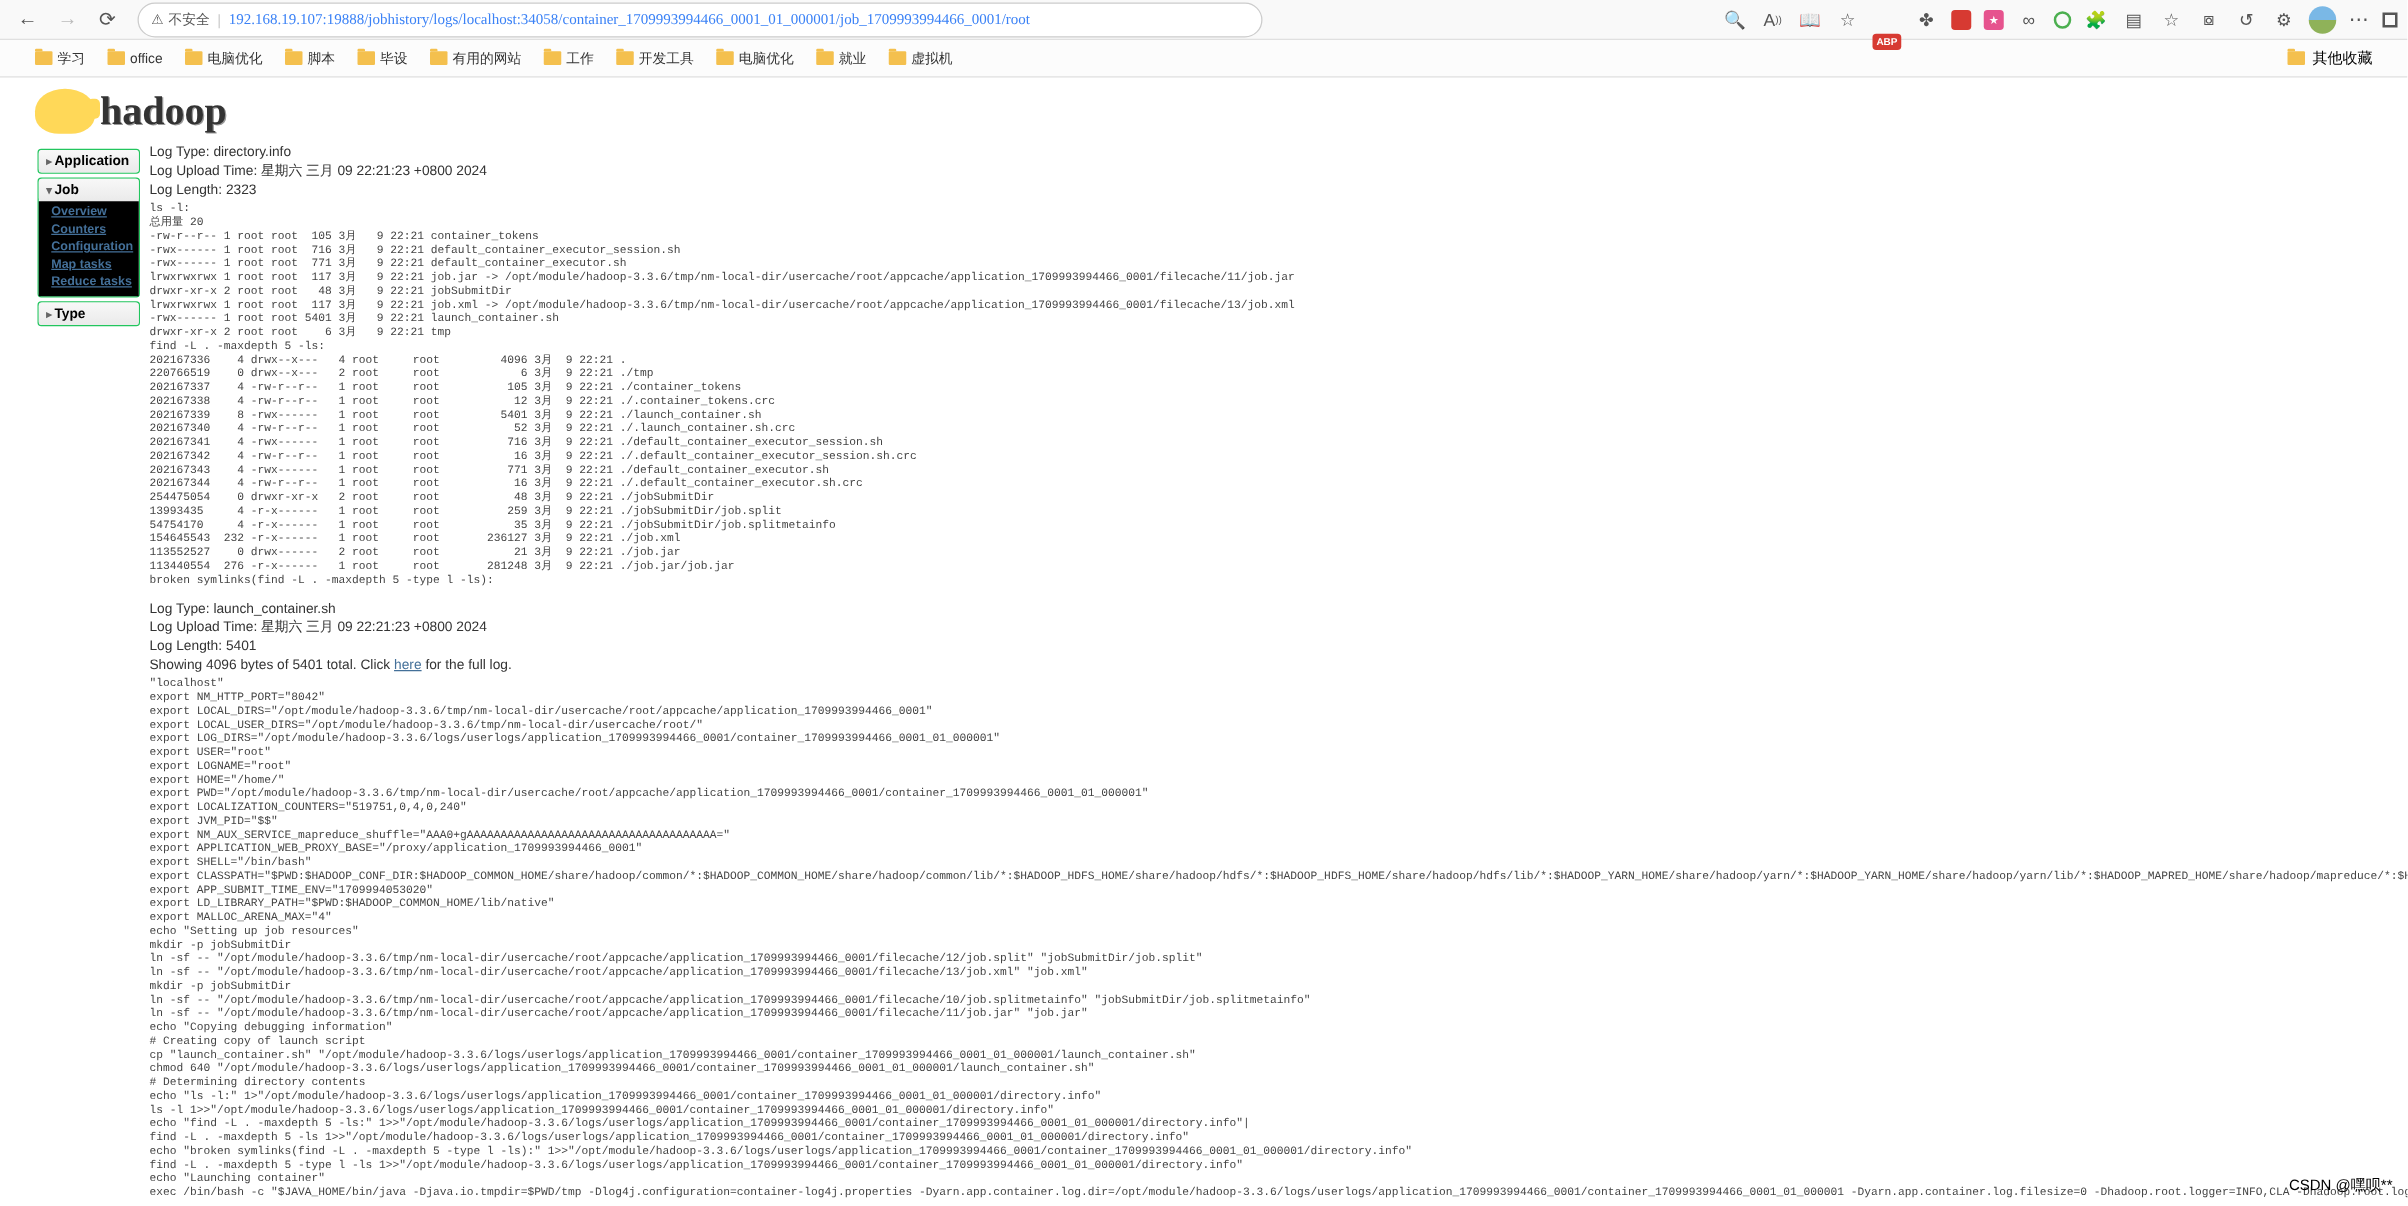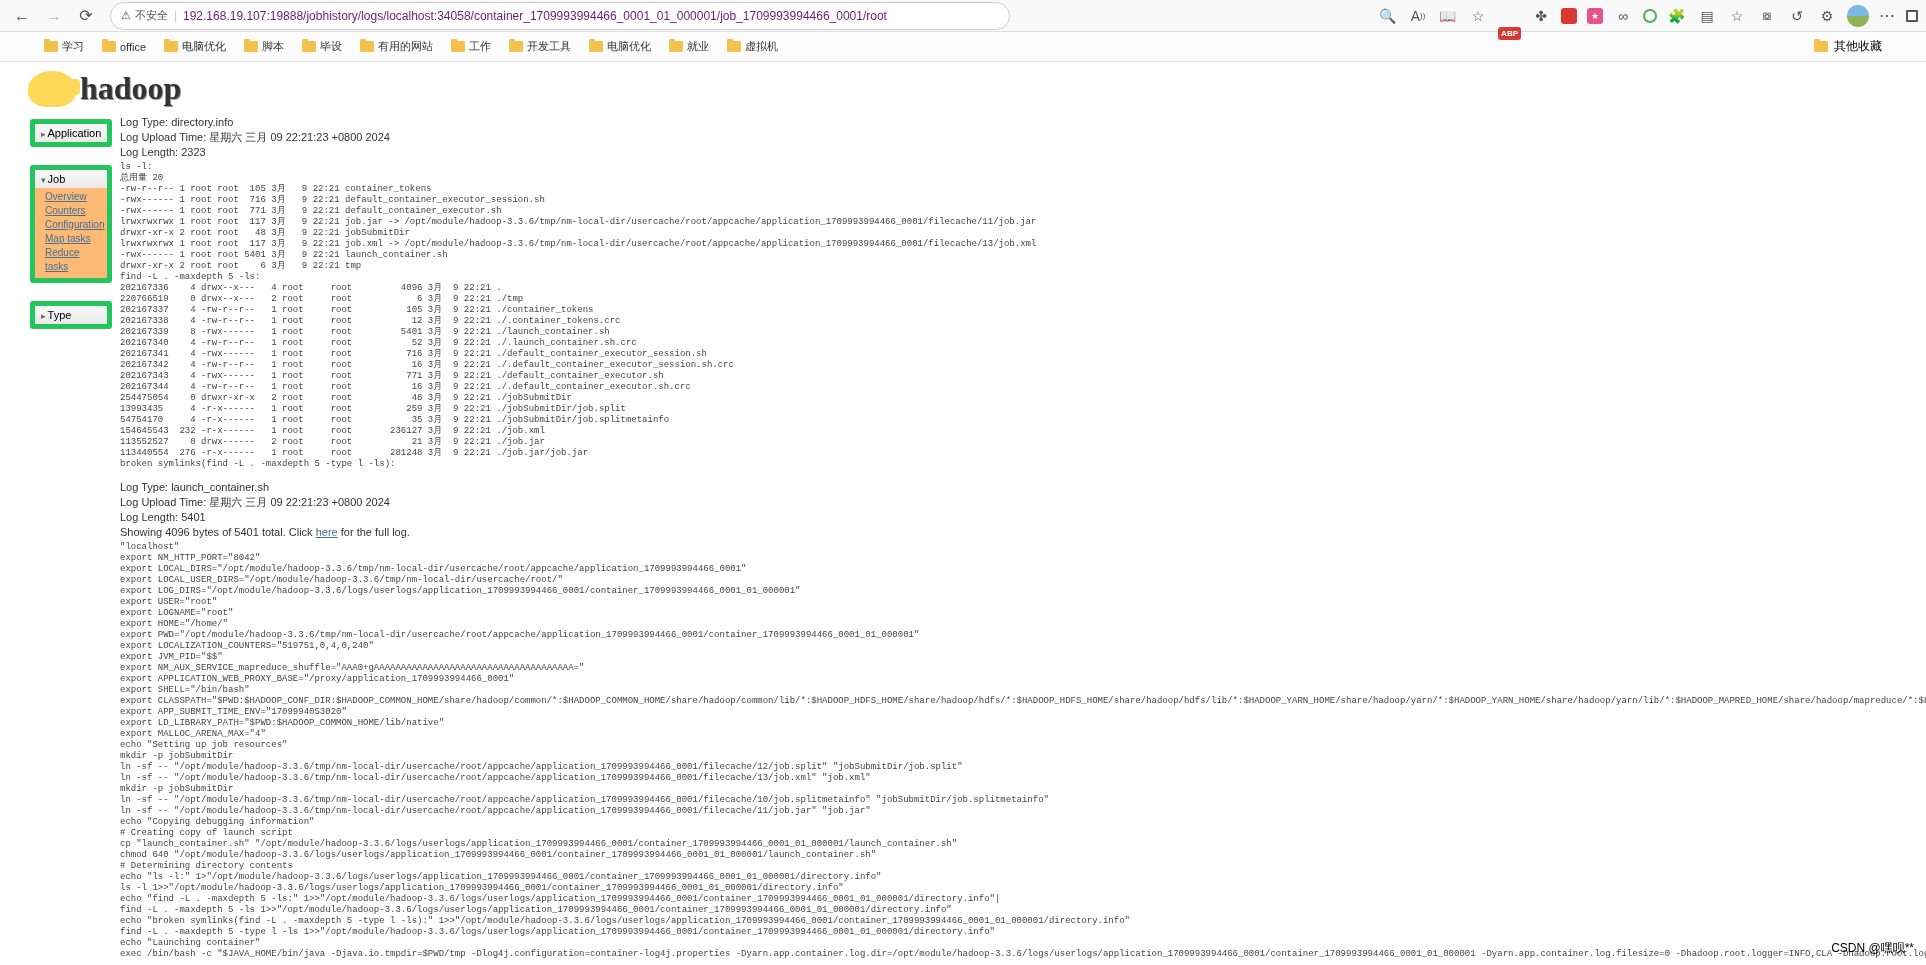--- a/index.html
+++ b/index.html
@@ -2,48 +2,48 @@
 <html><head>
   <meta charset="utf-8">
   <style>
     * { margin: 0; padding: 0; box-sizing: border-box; }
     body { font-family: Arial, sans-serif; font-size: 12px; background: #fff; }
 
     .browser-bar { display: flex; align-items: center; height: 32px; padding: 0 8px; gap: 4px; border-bottom: 1px solid #e0e0e0; background: #f9f9f9; }
     .nav-btn { width: 28px; height: 28px; display: flex; align-items: center; justify-content: center; border-radius: 4px; color: #555; font-size: 16px; cursor: pointer; }
     .url-bar { flex: 1; display: flex; align-items: center; height: 28px; border: 1px solid #ccc; border-radius: 14px; padding: 0 10px; gap: 6px; background: #fff; margin: 0 6px; max-width: 900px; }
     .url-warn { display: flex; align-items: center; gap: 4px; color: #555; font-size: 11px; }
-    .url-text { color: #701a75; font-size: 12px; white-space: nowrap; overflow: hidden; }
+    .url-text { color: #3b82f6; font-size: 12px; white-space: nowrap; overflow: hidden; font-family: Liberation Serif, serif; }
     .toolbar-icons { display: flex; align-items: center; gap: 10px; margin-left: auto; }
     .toolbar-icon { width: 20px; height: 20px; display: flex; align-items: center; justify-content: center; color: #555; font-size: 14px; }
     .ext-abp { background: #d73a32; color: #fff; font-size: 8px; font-weight: bold; border-radius: 3px; padding: 2px 3px; margin-top: 36px; }
     .ext-red { background: #d73a32; width: 16px; height: 16px; border-radius: 3px; }
     .ext-pink { background: #e6538e; width: 16px; height: 16px; border-radius: 3px; color:#fff; font-size:9px; display:flex;align-items:center;justify-content:center; }
     .ext-green { width: 14px; height: 14px; border: 2px solid #4CAF50; border-radius: 50%; }
     .avatar { width: 22px; height: 22px; border-radius: 50%; background: linear-gradient(to bottom, #7ab8e6 0%, #7ab8e6 50%, #8fb259 50%, #8fb259 100%); }
     .dots { font-size: 16px; color: #555; letter-spacing: 1px; }
     .maximize { width: 12px; height: 12px; border: 2px solid #555; }
 
-    .bookmarks-bar { display: flex; align-items: center; height: 30px; padding: 0 44px; gap: 18px; border-bottom: 1px solid #e0e0e0; background: #fcfcfc; }
+    .bookmarks-bar { display: flex; align-items: center; height: 30px; padding: 0 28px; gap: 18px; border-bottom: 1px solid #e0e0e0; background: #fcfcfc; }
     .bookmark-item { display: flex; align-items: center; gap: 4px; color: #333; font-size: 11px; cursor: pointer; white-space: nowrap; }
     .folder-icon { width: 14px; height: 11px; background: #f4c04e; border-radius: 1px; position: relative; }
     .folder-icon:before { content: ''; position: absolute; top: -2px; left: 0; width: 6px; height: 2px; background: #f4c04e; border-radius: 1px 1px 0 0; }
     .bookmarks-right { margin-left: auto; display: flex; align-items: center; gap: 6px; }
     .header { padding: 8px 0 8px 28px; }
     .hadoop-logo { display: flex; align-items: center; }
     .logo-elephant { width: 48px; height: 36px; background: #ffd858; border-radius: 50% 50% 40% 40%; position: relative; margin-right: 4px; }
     .logo-elephant:before { content:''; position:absolute; right:-4px; top:8px; width:10px; height:16px; background:#ffd858; border-radius:4px; }
     .logo-text { font-family: 'Comic Sans MS', cursive; font-size: 32px; font-weight: bold; color: #333; text-shadow: 1px 1px 0 #999; }
 
     .main-layout { display: flex; align-items: flex-start; }
     .sidebar { width: 82px; margin-left: 30px; margin-top: 4px; font-size: 11px; }
-    .side-section { border: 5px solid #22c55e; margin-bottom: 18px; border-radius: 3px; background: #f5f5f5; }
+    .side-section { border: 1px solid #22c55e; margin-bottom: 3px; border-radius: 3px; background: #f5f5f5; font-weight: bold; }
     .side-header { padding: 3px 6px; background: linear-gradient(#f8f8f8,#eaeaea); cursor: pointer; border-radius: 3px; }
     .side-header span.arrow { font-size: 9px; margin-right: 2px; color: #666; }
-    .side-body { padding: 2px 4px 4px 10px; background: #fdba74; }
+    .side-body { padding: 2px 4px 4px 10px; background: #000000; }
     .side-body a { display: block; color: #447099; text-decoration: underline; font-size: 10px; line-height: 14px; }
 
     .content { flex: 1; padding: 0 0 0 8px; font-size: 11px; color: #333; }
     .log-section { margin-bottom: 10px; }
     .log-meta { font-size: 11px; line-height: 15px; }
     .log-pre { font-family: 'Courier New', monospace; font-size: 9px; line-height: 11px; white-space: pre; color: #444; margin-top: 2px; }
     .here-link { color: #447099; cursor: pointer; }
 
     .watermark { position: fixed; bottom: 8px; right: 12px; font-size: 12px; color: #000000; }
   </style>

